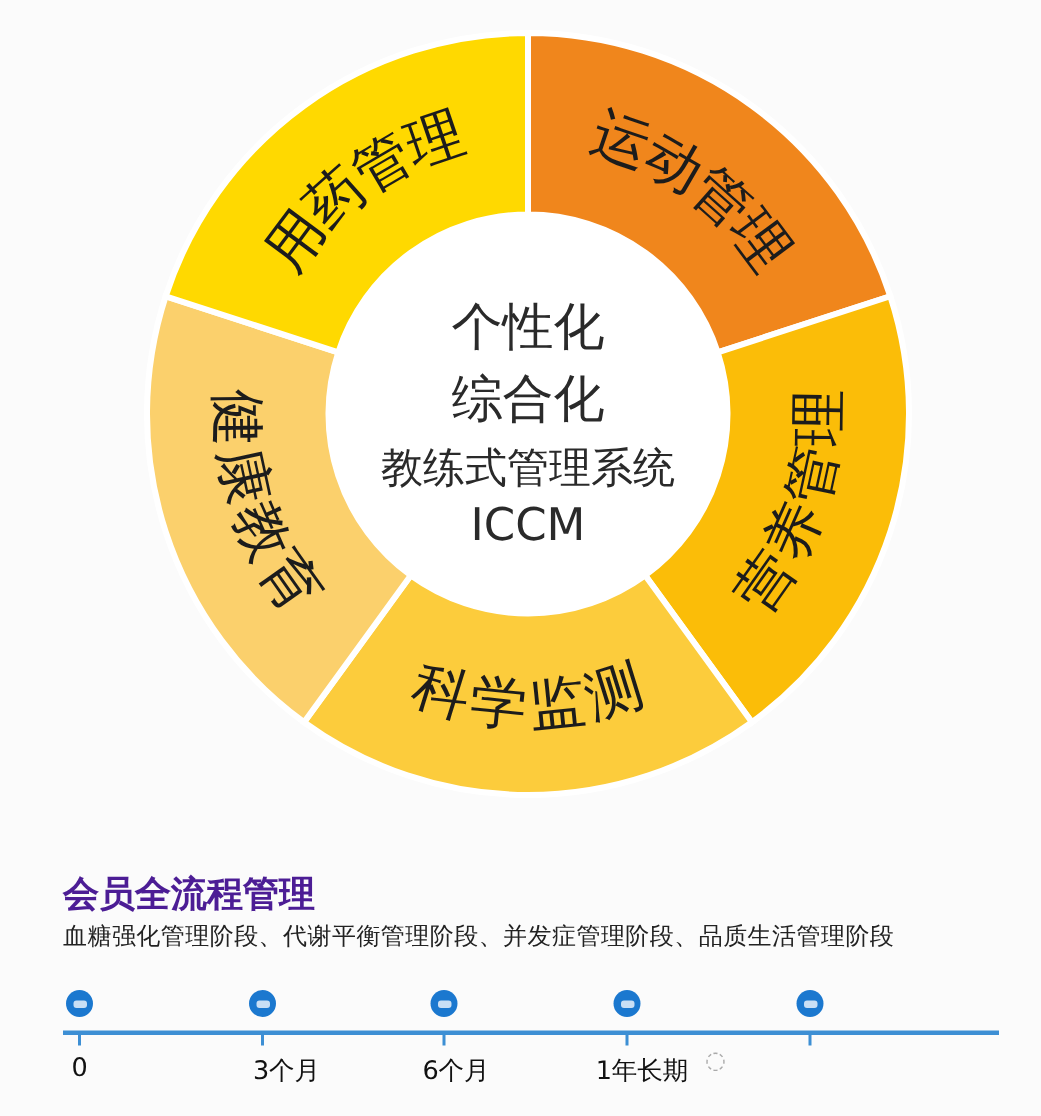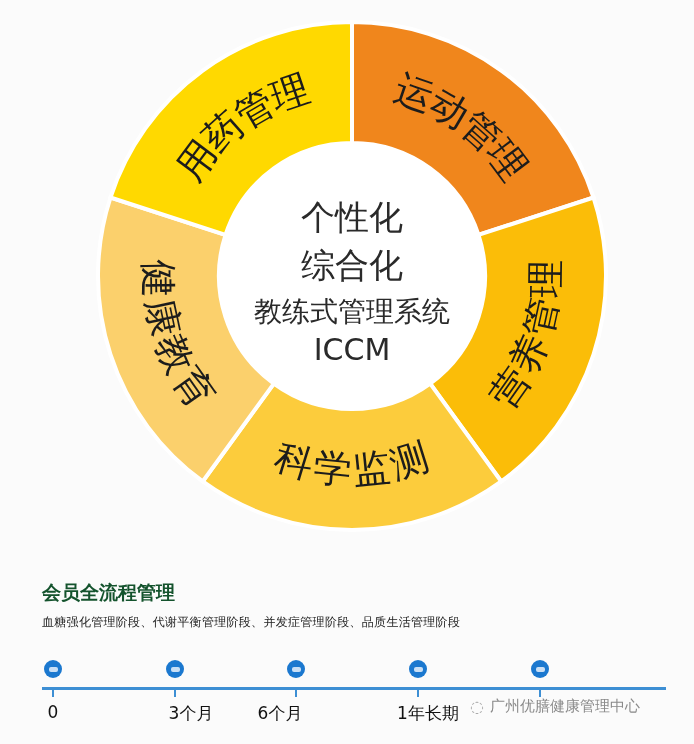--- a/index.html
+++ b/index.html
@@ -7,25 +7,25 @@
     width: 694px; height: 744px; overflow: hidden;
     background: #fbfbfb;
     font-family: "DejaVu Sans", "Liberation Sans", sans-serif;
     position: relative;
   }
   #ring { position: absolute; left: 0; top: 0; }
   .seg-label { font-family: "DejaVu Sans", sans-serif; font-size: 38px; fill: #1c1c1c; }
   .center-text { fill: #2a2a2a; font-family: "DejaVu Sans", sans-serif; text-anchor: middle; }
   .section-title {
     position: absolute; left: 42px; top: 580px;
-    font-size: 19px; font-weight: bold; color: #14532d;
+    font-size: 24px; font-weight: bold; color: #4c1d95;
   }
   .section-sub {
     position: absolute; left: 42px; top: 614px;
-    font-size: 12px; color: #222; letter-spacing: 0.3px;
+    font-size: 16px; color: #222; letter-spacing: 0.3px;
   }
   .timeline { position: absolute; left: 0; top: 650px; width: 694px; height: 94px; }
   .tl-line {
     position: absolute; left: 42px; top: 37px; width: 624px; height: 3px;
     background: #3d8fd4;
   }
   .tl-dot {
     position: absolute; top: 10px; width: 18px; height: 18px; border-radius: 50%;
     background: #1b78cf; margin-left: -9px;
     display: flex; align-items: center; justify-content: center;
@@ -91,26 +91,25 @@
   <div class="tl-dot" style="left:53px"></div>
   <div class="tl-tick" style="left:53px"></div>
   <div class="tl-label" style="left:53px">0</div>
 
   <div class="tl-dot" style="left:175px"></div>
   <div class="tl-tick" style="left:175px"></div>
   <div class="tl-label" style="left:191px">3个月</div>
 
   <div class="tl-dot" style="left:296px"></div>
   <div class="tl-tick" style="left:296px"></div>
-  <div class="tl-label" style="left:280px">6个月</div>
+  <div class="tl-label" style="left:304px">6个月</div>
 
   <div class="tl-dot" style="left:418px"></div>
   <div class="tl-tick" style="left:418px"></div>
   <div class="tl-label" style="left:428px">1年长期</div>
 
   <div class="tl-dot" style="left:540px"></div>
   <div class="tl-tick" style="left:540px"></div>
 </div>
 
 <div class="watermark">
   <span class="wm-icon">◌</span>
-  <span>广州优膳健康管理中心</span>
 </div>
 
 </body></html>

